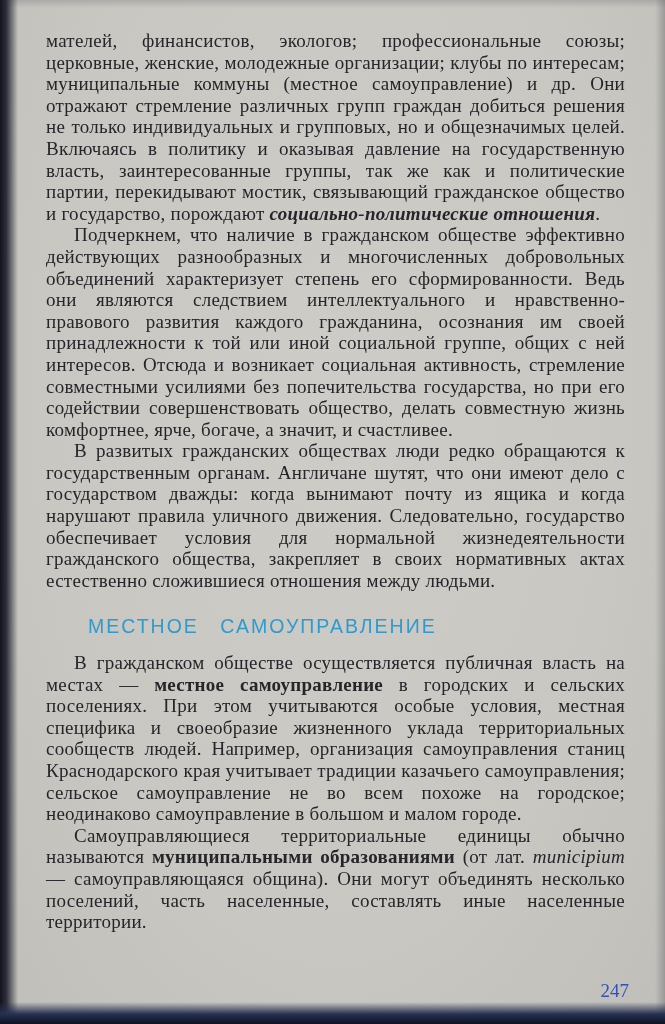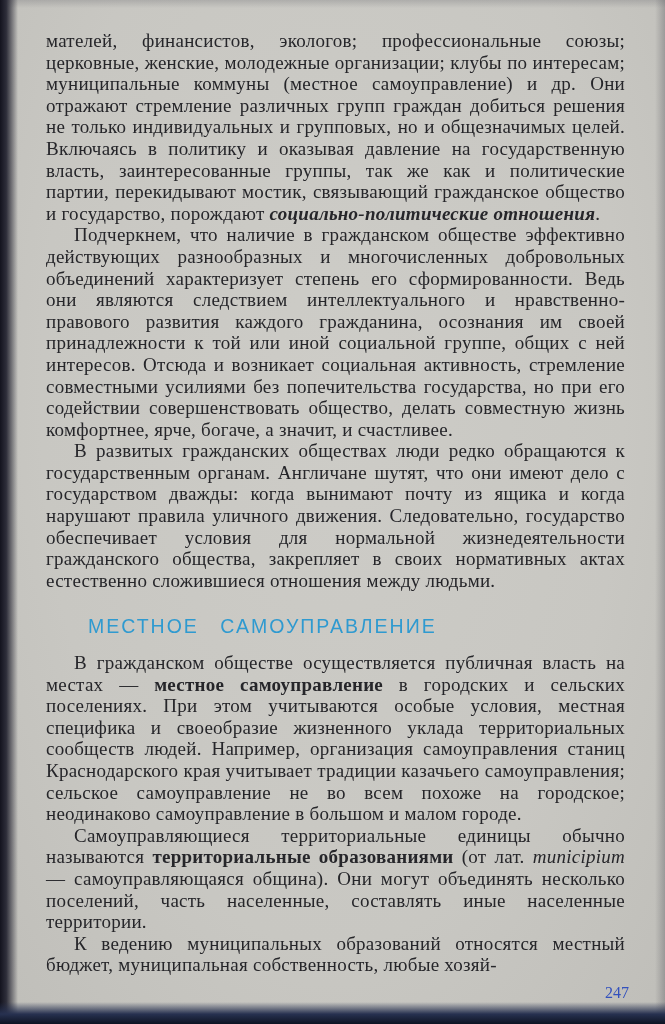--- a/index.html
+++ b/index.html
@@ -65,38 +65,37 @@
     margin: 25px 0 14px 42px;
     text-align: left;
     text-indent: 0;
   }
   .page-number {
     position: absolute;
     right: 36px;
     bottom: 22px;
     z-index: 3;
     color: var(--page_number, #3351bd);
-    font-size: 16px;
+    font-size: 19px;
     font-family: "Liberation Serif", serif;
   }
 </style>
 </head>
 <body>
 
 <div class="scan-edge edge-top"></div>
 <div class="scan-edge edge-right"></div>
 
 <main class="page-content">
   <p class="para no-indent"><span>мателей, финансистов, экологов; профессиональные союзы; церковные, женские, молодежные организации; клубы по интересам; муниципальные коммуны (местное самоуправление) и др. Они отражают стремление различных групп граждан добиться решения не только индивидуальных и групповых, но и общезначимых целей. Включаясь в политику и оказывая давление на государственную власть, заинтересованные группы, так же как и политические партии, перекидывают мостик, связывающий гражданское общество и государство, порождают </span><span class="seg-b seg-i">социально-политические отношения</span><span>.</span></p>
   <p class="para"><span>Подчеркнем, что наличие в гражданском обществе эффективно действующих разнообразных и многочисленных добровольных объединений характеризует степень его сформированности. Ведь они являются следствием интеллектуального и нравственно-правового развития каждого гражданина, осознания им своей принадлежности к той или иной социальной группе, общих с ней интересов. Отсюда и возникает социальная активность, стремление совместными усилиями без попечительства государства, но при его содействии совершенствовать общество, делать совместную жизнь комфортнее, ярче, богаче, а значит, и счастливее.</span></p>
   <p class="para"><span>В развитых гражданских обществах люди редко обращаются к государственным органам. Англичане шутят, что они имеют дело с государством дважды: когда вынимают почту из ящика и когда нарушают правила уличного движения. Следовательно, государство обеспечивает условия для нормальной жизнедеятельности гражданского общества, закрепляет в своих нормативных актах естественно сложившиеся отношения между людьми.</span></p>
 
   <h2 class="section-heading">МЕСТНОЕ САМОУПРАВЛЕНИЕ</h2>
 
   <p class="para"><span>В гражданском обществе осуществляется публичная власть на местах — </span><span class="seg-b">местное самоуправление</span><span> в городских и сельских поселениях. При этом учитываются особые условия, местная специфика и своеобразие жизненного уклада территориальных сообществ людей. Например, организация самоуправления станиц Краснодарского края учитывает традиции казачьего самоуправления; сельское самоуправление не во всем похоже на городское; неодинаково самоуправление в большом и малом городе.</span></p>
-  <p class="para"><span>Самоуправляющиеся территориальные единицы обычно называются </span><span class="seg-b">территориальные образованиями</span><span> (от лат. </span><span class="seg-i">municipium</span><span> — самоуправляющаяся община). Они могут объединять несколько поселений, часть населенные, составлять иные населенные территории.</span></p>
-  <p class="para"><span>К ведению муниципальных образований относятся местный бюджет, муниципальная собственность, любые хозяй-</span></p>
+  <p class="para"><span>Самоуправляющиеся территориальные единицы обычно называются </span><span class="seg-b">муниципальными образованиями</span><span> (от лат. </span><span class="seg-i">municipium</span><span> — самоуправляющаяся община). Они могут объединять несколько поселений, часть населенные, составлять иные населенные территории.</span></p>
 </main>
 
 <div class="page-number">247</div>
 
 <div class="scan-edge edge-left"></div>
 <div class="scan-edge edge-bottom"></div>
 
 </body></html>

